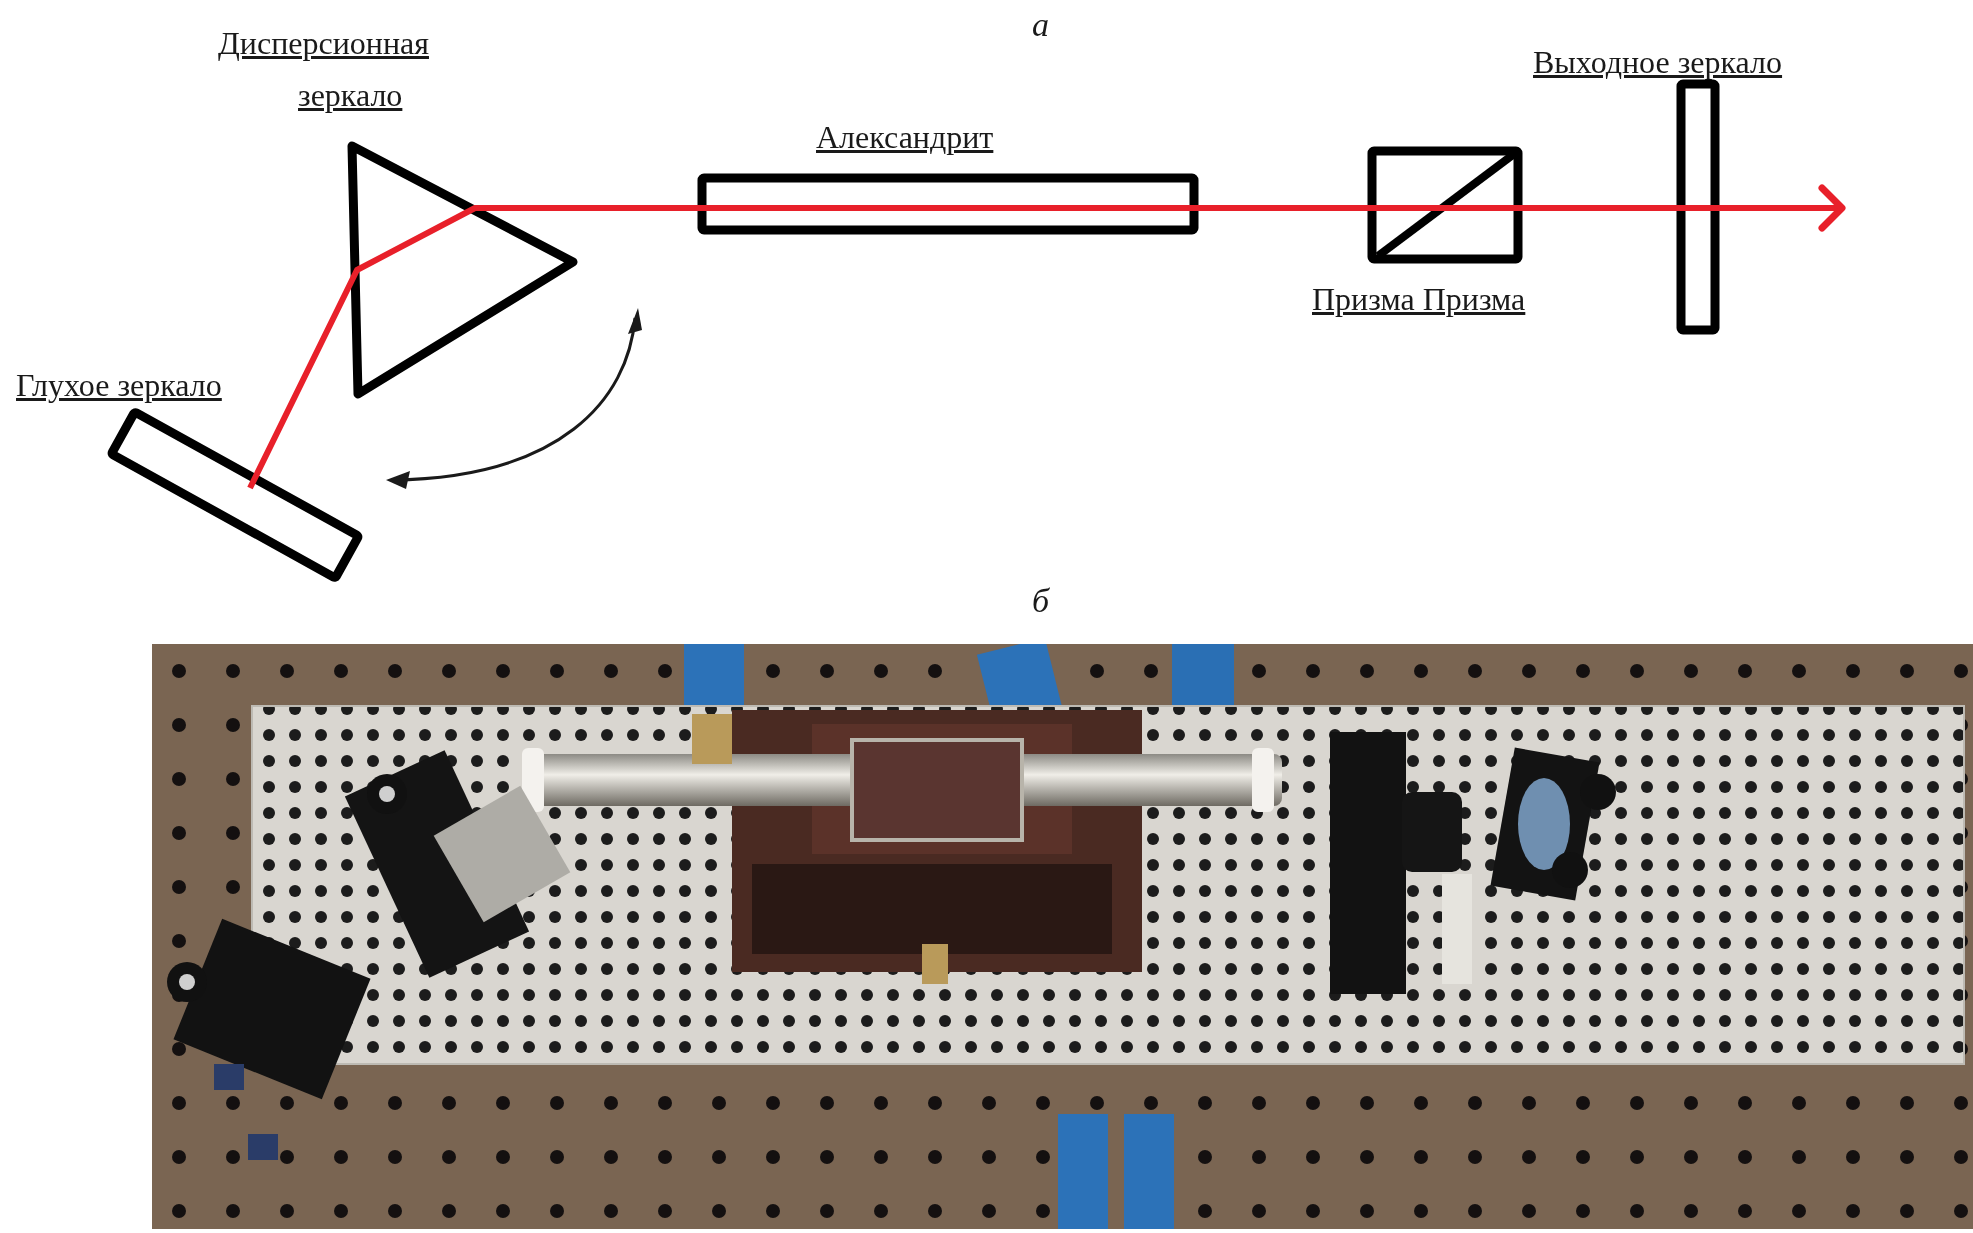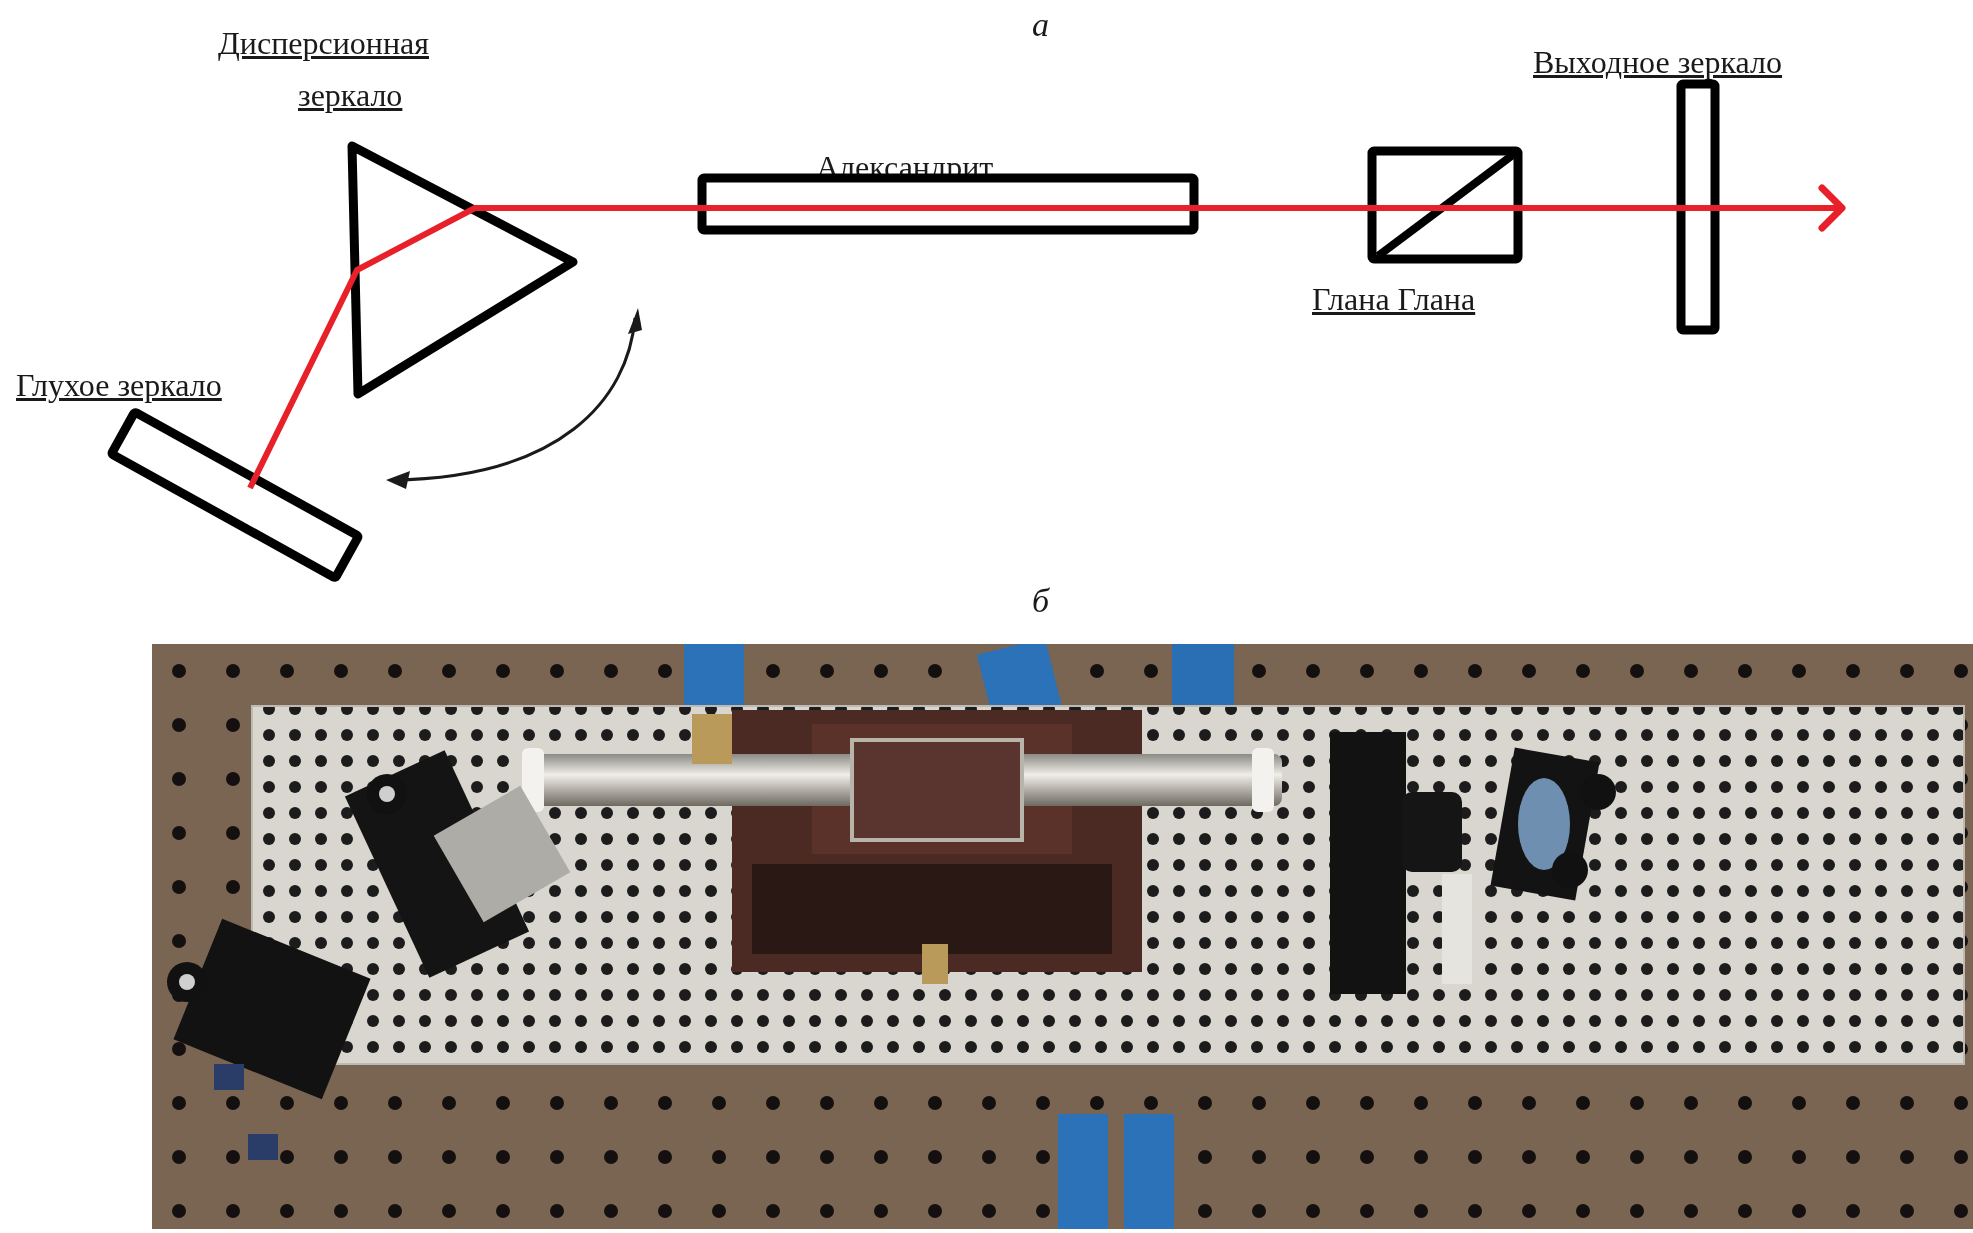--- a/index.html
+++ b/index.html
@@ -11,23 +11,23 @@
   #photo { position: absolute; left: 152px; top: 644px; }
 </style>
 </head>
 <body>
 
 <div class="panel-letter" style="left:1032px; top:6px;">а</div>
 <div class="panel-letter" style="left:1032px; top:582px;">б</div>
 
 <div class="lbl" style="left:218px; top:24px;">Дисперсионная</div>
 <div class="lbl" style="left:298px; top:76px;">зеркало</div>
-<div class="lbl" style="left:816px; top:118px;margin-top:30px;">Александрит</div>
+<div class="lbl" style="left:816px; top:118px;">Александрит</div>
 <div class="lbl" style="left:1533px; top:14px;margin-top:29px;">Выходное зеркало</div>
-<div class="lbl" style="left:1312px; top:280px;">Глана Глана</div>
+<div class="lbl" style="left:1312px; top:280px;">Призма Призма</div>
 <div class="lbl" style="left:16px; top:366px;">Глухое зеркало</div>
 
 <svg id="schematic" width="1973" height="600" viewBox="0 0 1973 600">
 
   <g transform="translate(235,495) rotate(29)">
     <rect x="-128" y="-24" width="256" height="48" fill="#ffffff" stroke="#000" stroke-width="9" rx="2"></rect>
   </g>
 
   <polygon points="352,146 573,262 358,394" fill="#ffffff" stroke="#000" stroke-width="9" stroke-linejoin="round"></polygon>
 

